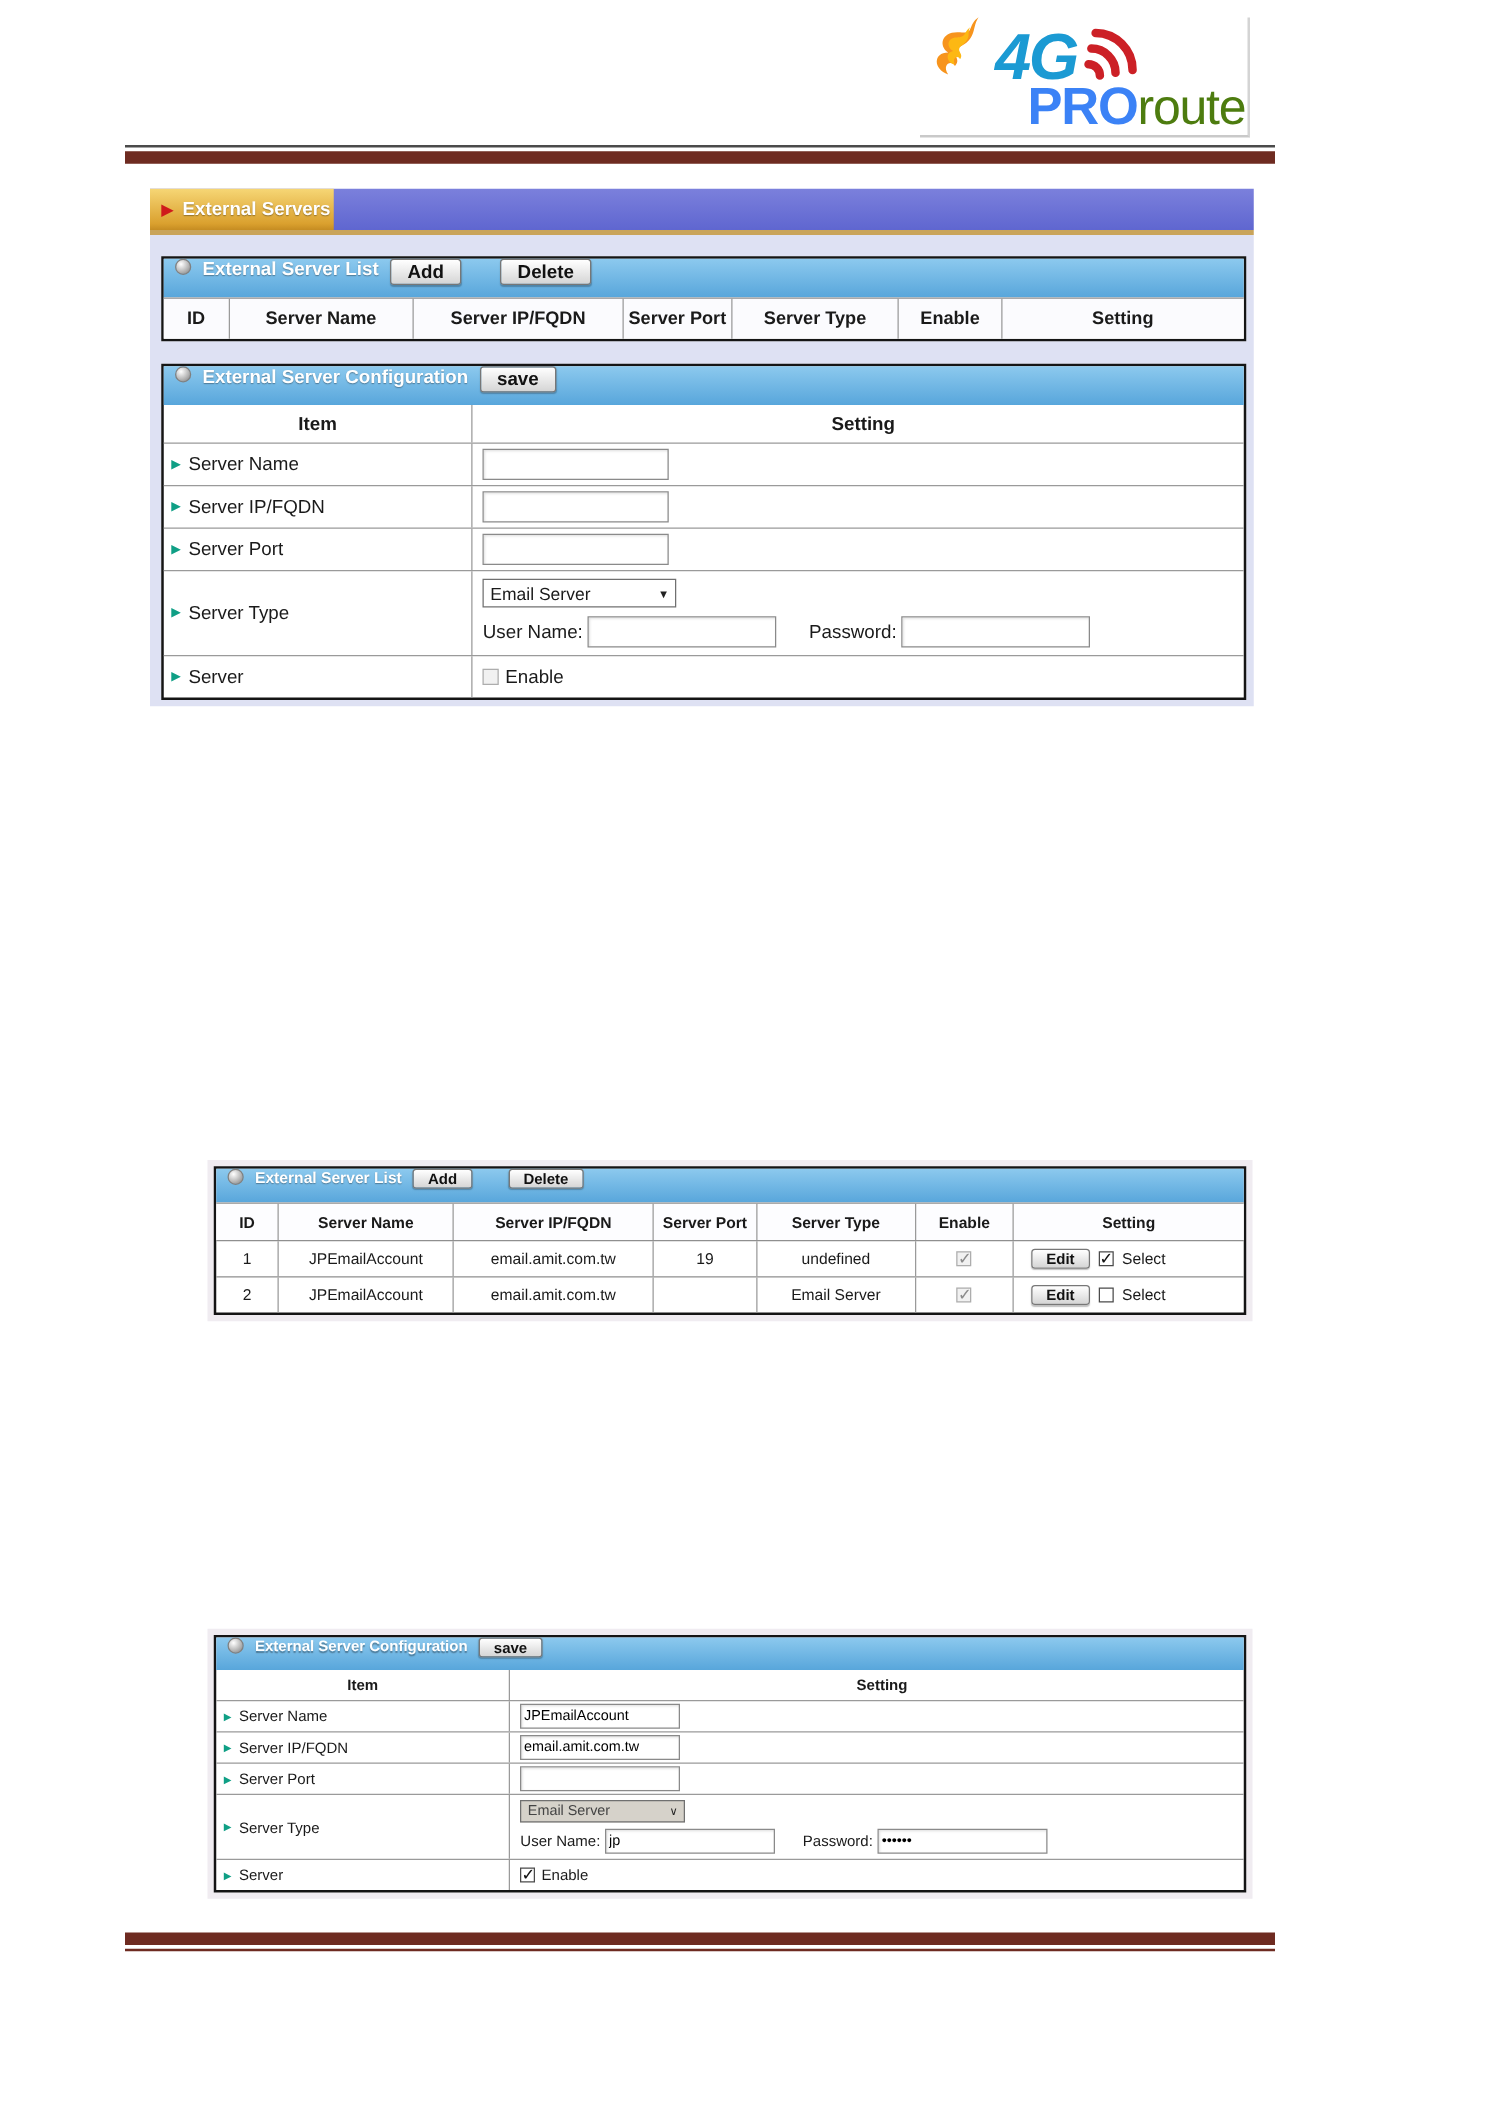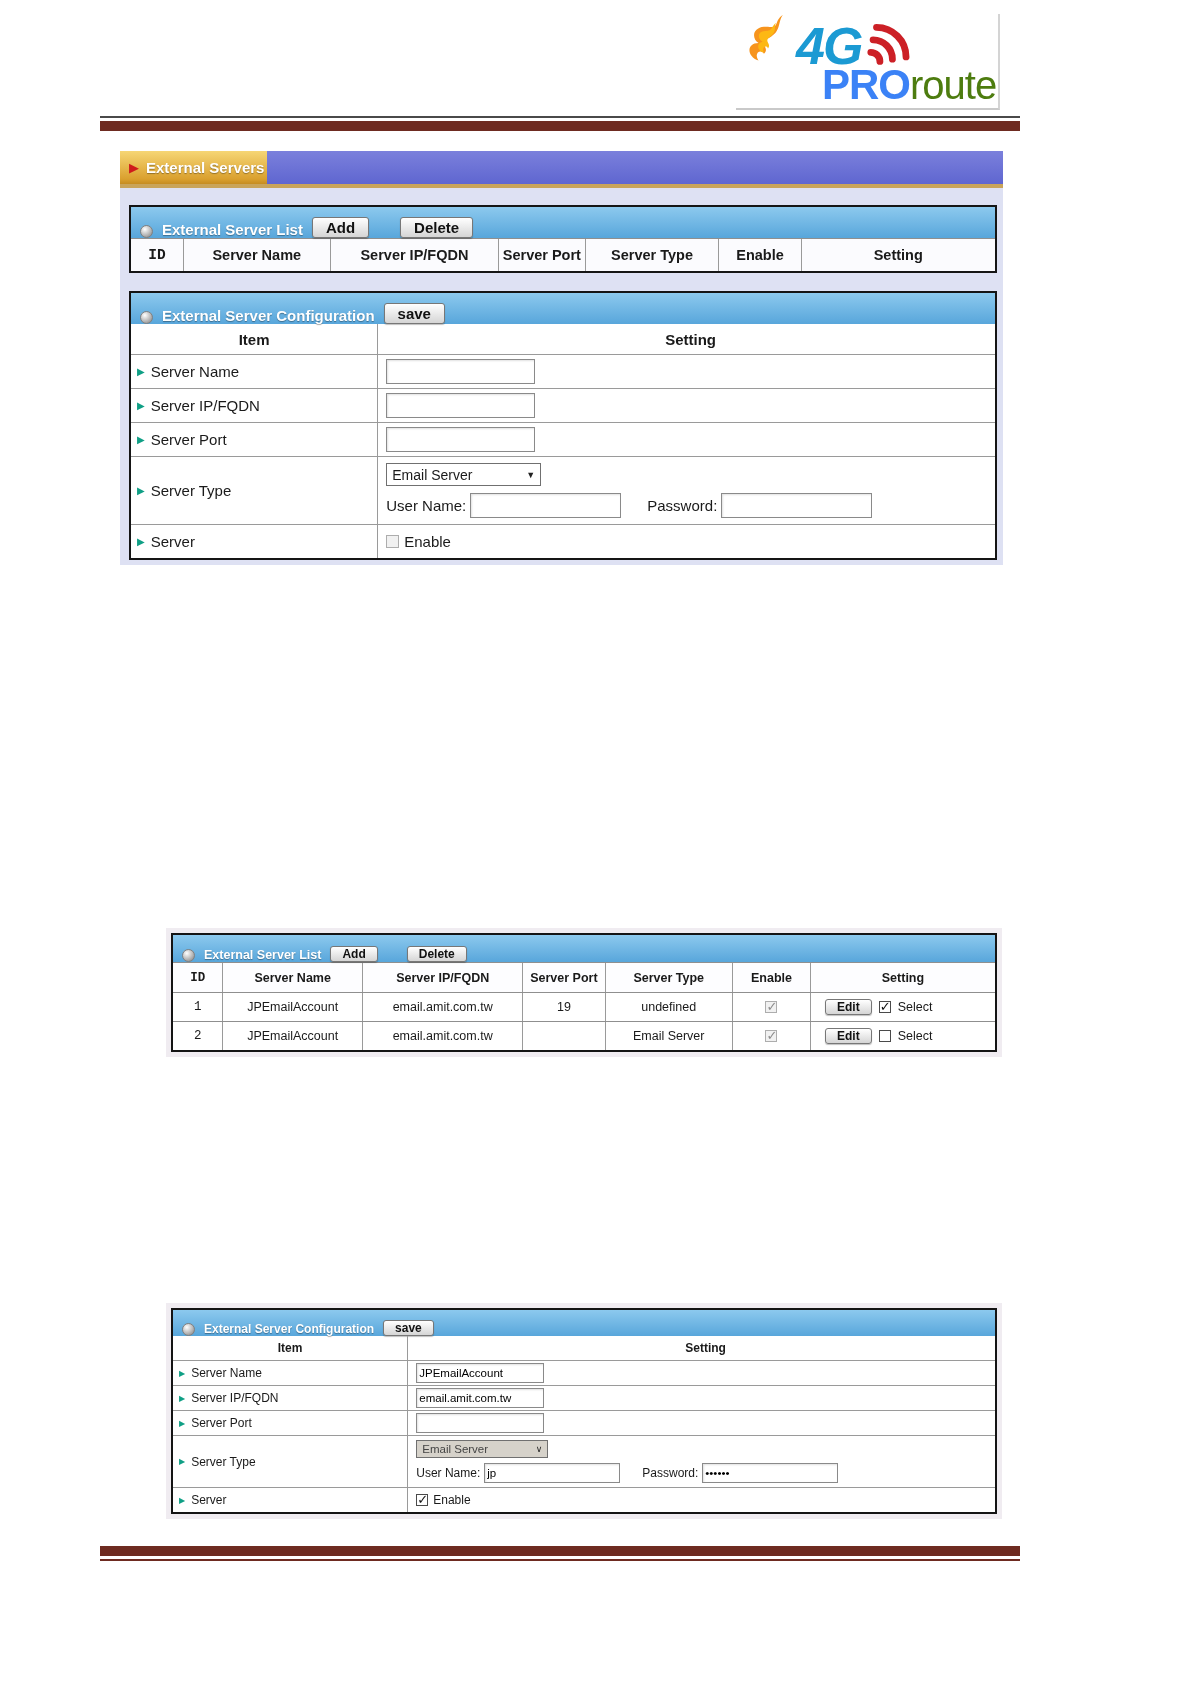--- a/index.html
+++ b/index.html
@@ -19,21 +19,21 @@
   .rule{position:absolute;left:100px;width:991px;}
   .rule .thin{height:2px;background:#4a4a4a;}
   .rule .gap{height:3px;}
   .rule .thick{height:10px;background:#6e2b21;}
   .rule-top{top:116px;} .rule-bottom{top:1546px;}
 
   
   .btn{display:inline-block;background:linear-gradient(#ffffff,#d5d5d5);border:1px solid #777;
        border-radius:3px;padding:1px 13px;font-weight:bold;color:#111;text-shadow:none;
        box-shadow:0 1px 1px rgba(0,0,0,.25);line-height:normal;}
-  .sec-head{display:flex;align-items:flex-end;gap:9px;padding:0 9px;color:#fff;font-weight:bold;
+  .sec-head{display:flex;align-items:flex-start;gap:9px;padding:0 9px;color:#fff;font-weight:bold;
             background:linear-gradient(#8cc9ee,#58a6db);text-shadow:0 1px 1px rgba(0,0,0,.35);}
   .sphere{width:11px;height:11px;border-radius:50%;flex:0 0 auto;border:1px solid #808080;
           background:radial-gradient(circle at 35% 30%,#ffffff,#b9b9b9 55%,#7d7d7d);}
   .tri{color:#0f9f85;font-size:10px;margin:0 6px 0 6px;}
   .inp{border:1px solid #8a8a8a;background:#fff;box-shadow:inset 1px 1px 2px rgba(0,0,0,.12);
        font-family:inherit;}
   .dd{display:inline-flex;align-items:center;justify-content:space-between;background:#fff;
       border:1px solid #707070;box-sizing:border-box;padding:0 5px;}
   .dd.disabled{background:#d6d2ca;color:#444;}
   .dd-arrow{font-size:9px;color:#222;margin-left:8px;}
@@ -41,21 +41,21 @@
       position:relative;vertical-align:middle;box-sizing:border-box;flex:0 0 auto;}
   .cb.checked::after{content:"✓";position:absolute;left:0px;top:-4px;font-size:15px;font-weight:bold;color:#111;}
   .cb.gray{border-color:#adadad;background:#f1f1f1;}
   .cb.gray.checked::after{color:#8c8c8c;}
 
   
   .row7{display:flex;align-items:center;}
   .row7>div{box-sizing:border-box;text-align:center;border-left:1px solid #9a9a9a;
             align-self:stretch;display:flex;align-items:center;justify-content:center;}
   .row7>div:first-child{border-left:none;}
-  .c-id{width:6%;font-family:Liberation Mono, monospace;}.c-name{width:17%;}.c-ip{width:19.5%;}.c-port{width:10%;}
+  .c-id{width:6%;}.c-name{width:17%;}.c-ip{width:19.5%;}.c-port{width:10%;}
   .c-type{width:15.5%;}.c-en{width:9.5%;}.c-set{width:22.5%;}
 
   .cfgrow{display:flex;align-items:stretch;border-top:1px solid #9a9a9a;}
   .c-item{width:28.5%;display:flex;align-items:center;box-sizing:border-box;}
   .c-setting{width:71.5%;border-left:1px solid #9a9a9a;display:flex;align-items:center;
              box-sizing:border-box;padding-left:8px;}
 
   
   .s1-bar{position:absolute;left:120px;top:151px;width:883px;height:33px;
           background:linear-gradient(#7b80dc,#5f66d0);}

